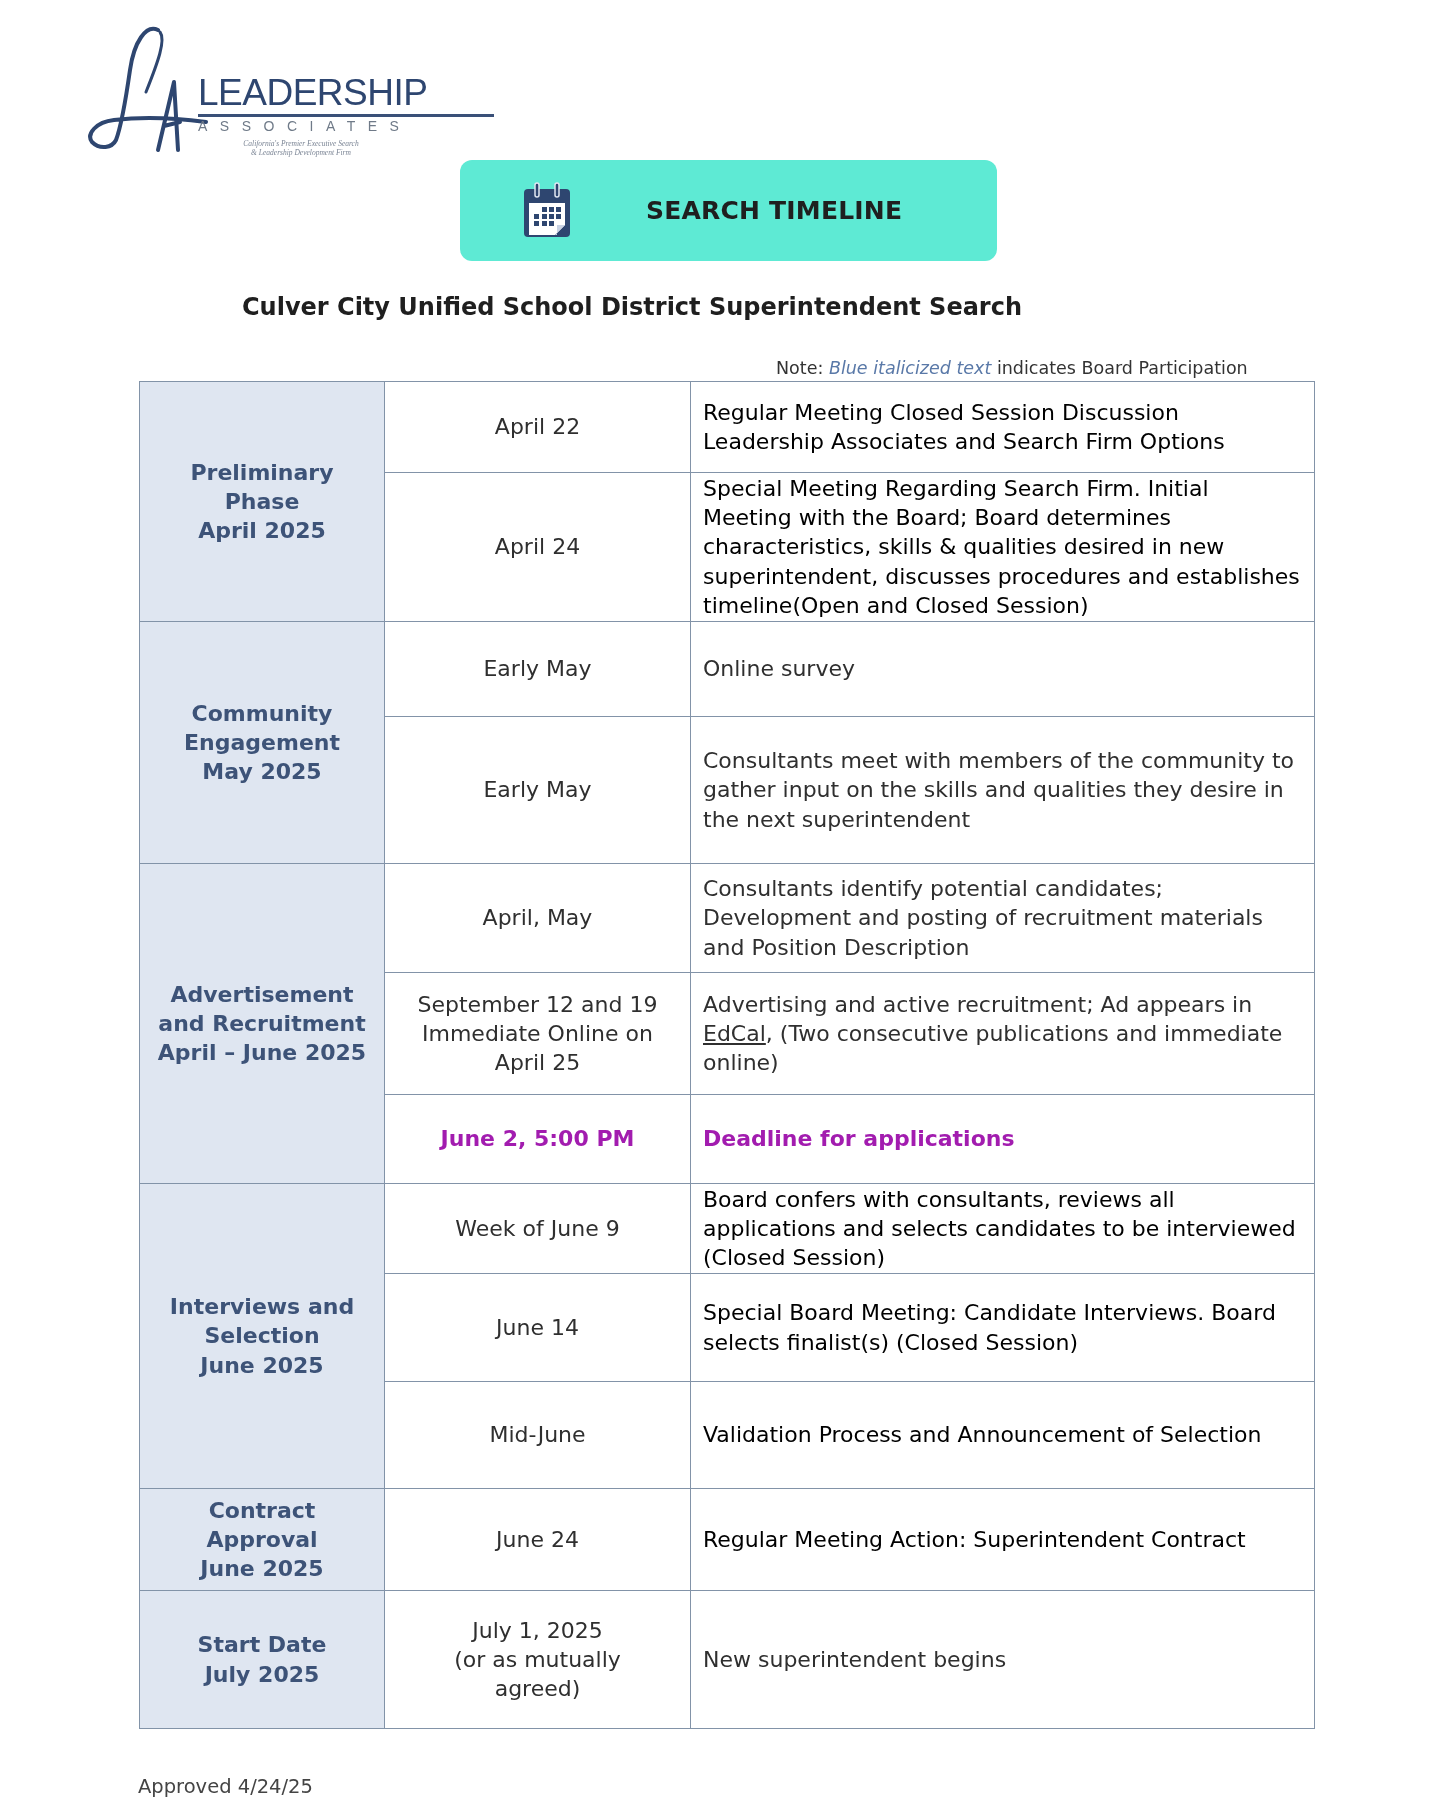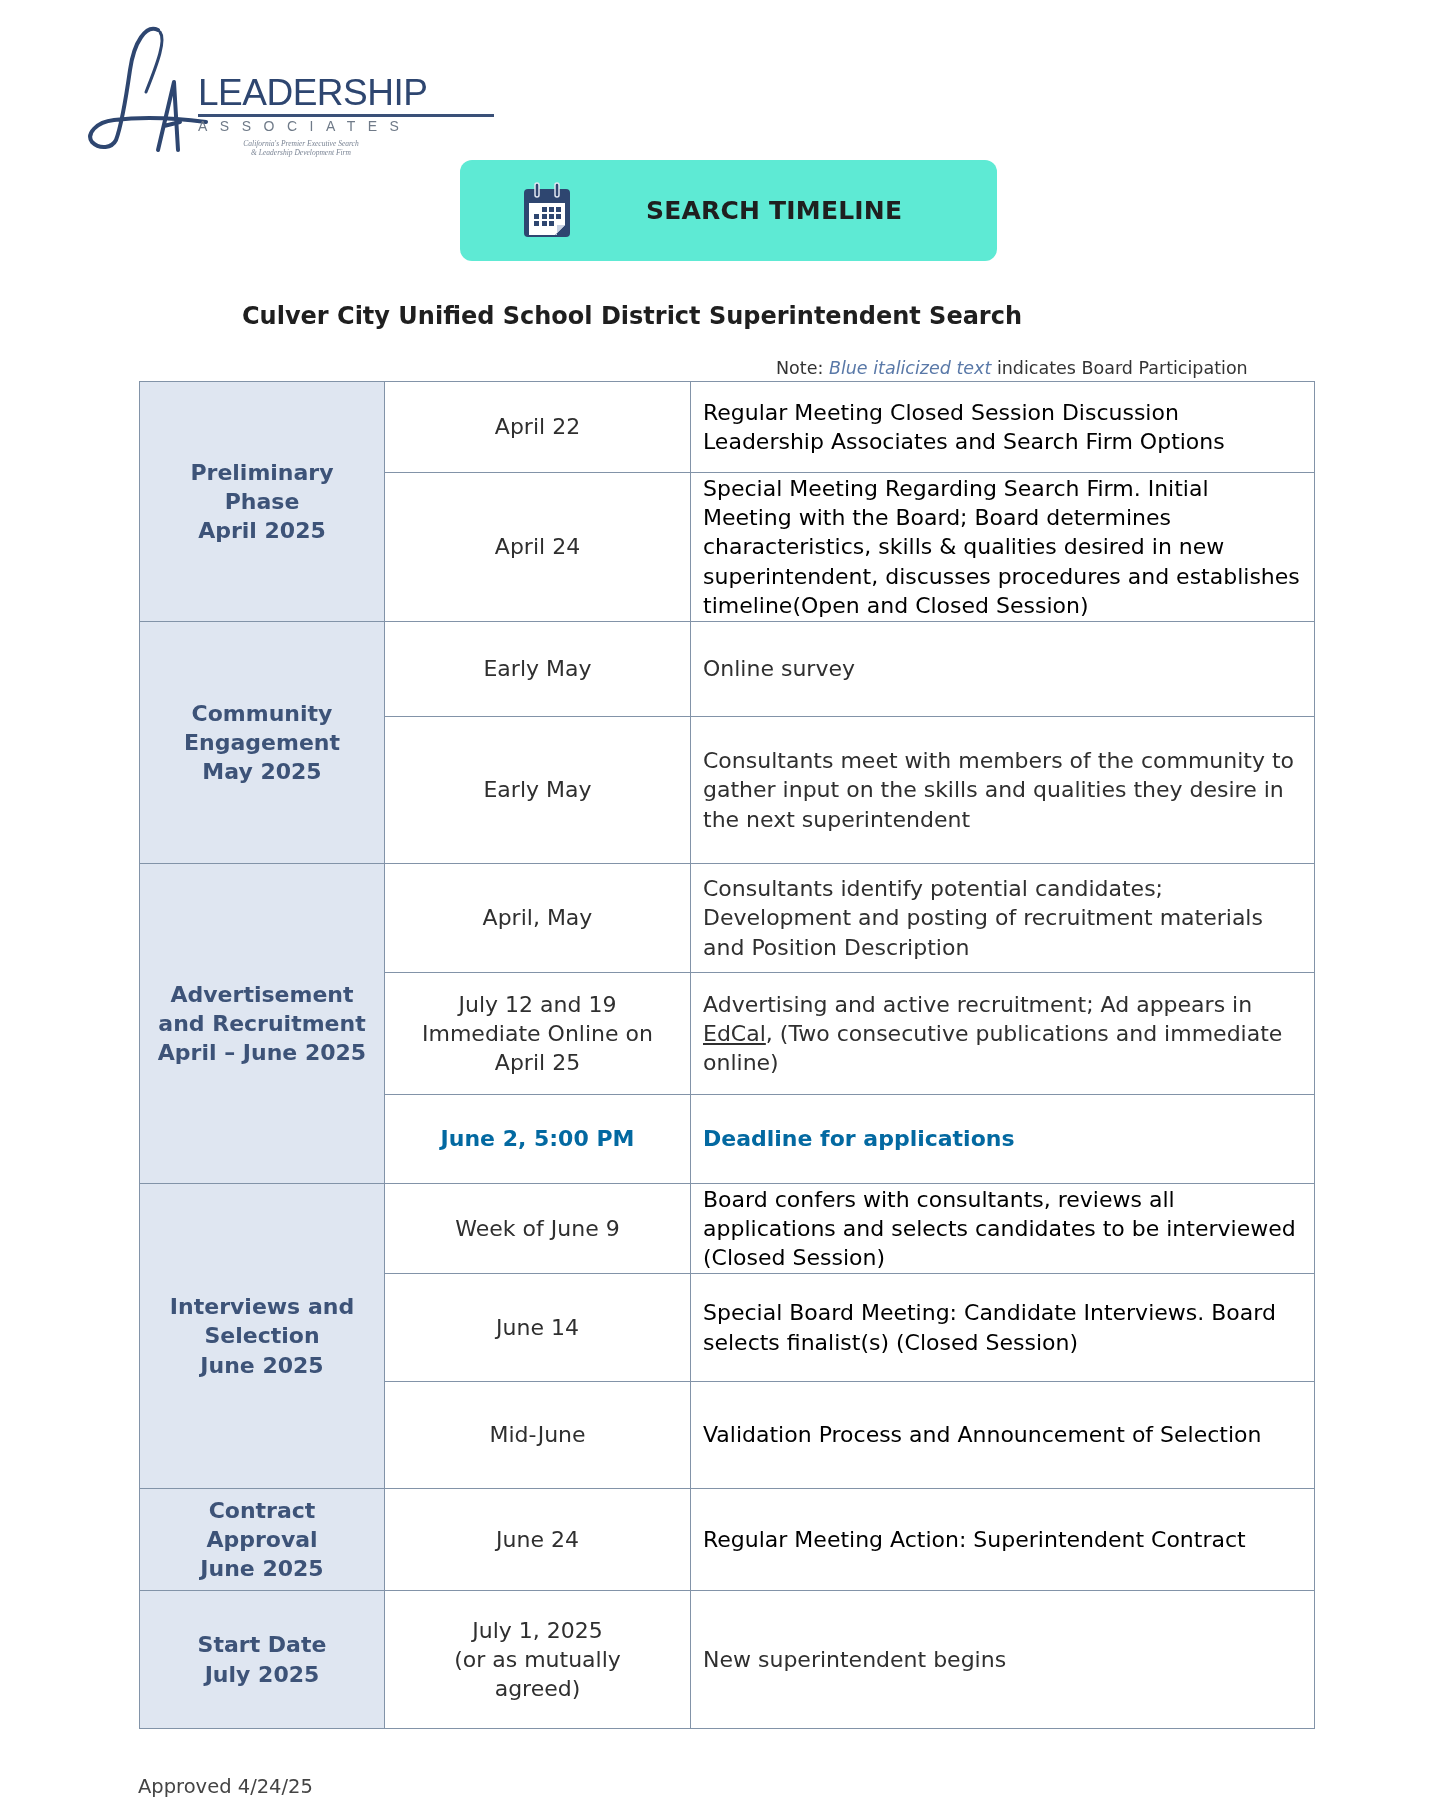--- a/index.html
+++ b/index.html
@@ -14,34 +14,34 @@
               font-size:14px; letter-spacing:12.5px; color:#6f7a88; line-height:1; }
   .logo-tag { position:absolute; left:120px; top:117px; width:190px; text-align:center;
               font-family:"Liberation Serif", serif; font-style:italic; font-size:7.5px; color:#7a8494; line-height:1.2; }
 
   .banner { position:absolute; left:460px; top:160px; width:537px; height:101px;
             background:#5eead4; border-radius:12px; }
   .banner .cal { position:absolute; left:62px; top:21px; width:52px; height:60px; }
   .banner .title { position:absolute; left:186px; top:36px; font-size:25px; font-weight:bold;
                    color:#1f1f1f; letter-spacing:0.2px; }
 
-  .doc-title { position:absolute; left:0; width:1264px; top:302px; text-align:center;
+  .doc-title { position:absolute; left:0; width:1264px; top:293px; text-align:center;
                font-size:24px; font-weight:bold; color:#1f1f1f; }
   .note { position:absolute; left:776px; top:358px; font-size:17.5px; color:#333; white-space:nowrap; }
   .note .blue { font-style:italic; color:#5a79a8; }
 
   table.tl { position:absolute; left:139px; top:381px; width:1175px; border-collapse:collapse;
              table-layout:fixed; }
   table.tl td { border:1.5px solid #8293a8; padding:0 12px; vertical-align:middle; }
   td.phase { background:#dfe6f1; color:#3d5378; font-weight:bold; font-size:22px; text-align:center;
              line-height:1.33;margin-left:48px; }
   td.date { text-align:center; font-size:22px; color:#2f2f2f; line-height:1.33; }
   td.desc { font-size:22px; color:#2f2f2f; line-height:1.33; padding-left:13px; }
   td.desc.board { color:#000000; }
-  td.bold { font-weight:bold; color:#0369a1; }
+  td.bold { font-weight:bold; color:#a21caf; }
   .u { text-decoration:underline; }
 
   .approved { position:absolute; left:138px; top:1775px; font-size:19.5px; color:#444; }
 </style>
 </head>
 <body>
 
 <div class="logo">
   <svg width="140" height="145" viewBox="0 0 140 145">
     <path d="M72 8 C60 2 48 20 44 48 C40 76 36 102 30 118 C26 126 14 128 6 120 C0 112 10 100 28 98 C60 94 90 96 120 100" fill="none" stroke="#2e4670" stroke-width="4" stroke-linecap="round"></path>
@@ -133,21 +133,21 @@
         <div>and Recruitment</div>
         <div>April – June 2025</div>
       </td>
       <td class="date">
           <div>April, May</div>
         </td>
       <td class="desc">Consultants identify potential candidates; Development and posting of recruitment materials and Position Description</td>
     </tr>
     <tr style="height:122px">
       <td class="date">
-        <div>July 12 and 19</div>
+        <div>September 12 and 19</div>
         <div>Immediate Online on</div>
         <div>April 25</div>
       </td>
       <td class="desc"><span>Advertising and active recruitment; Ad appears in </span><span class="u">EdCal</span><span>, (Two consecutive publications and immediate online)</span></td>
     </tr>
     <tr style="height:89px">
       <td class="date bold">
           <div>June 2, 5:00 PM</div>
         </td>
       <td class="desc bold">Deadline for applications</td>

